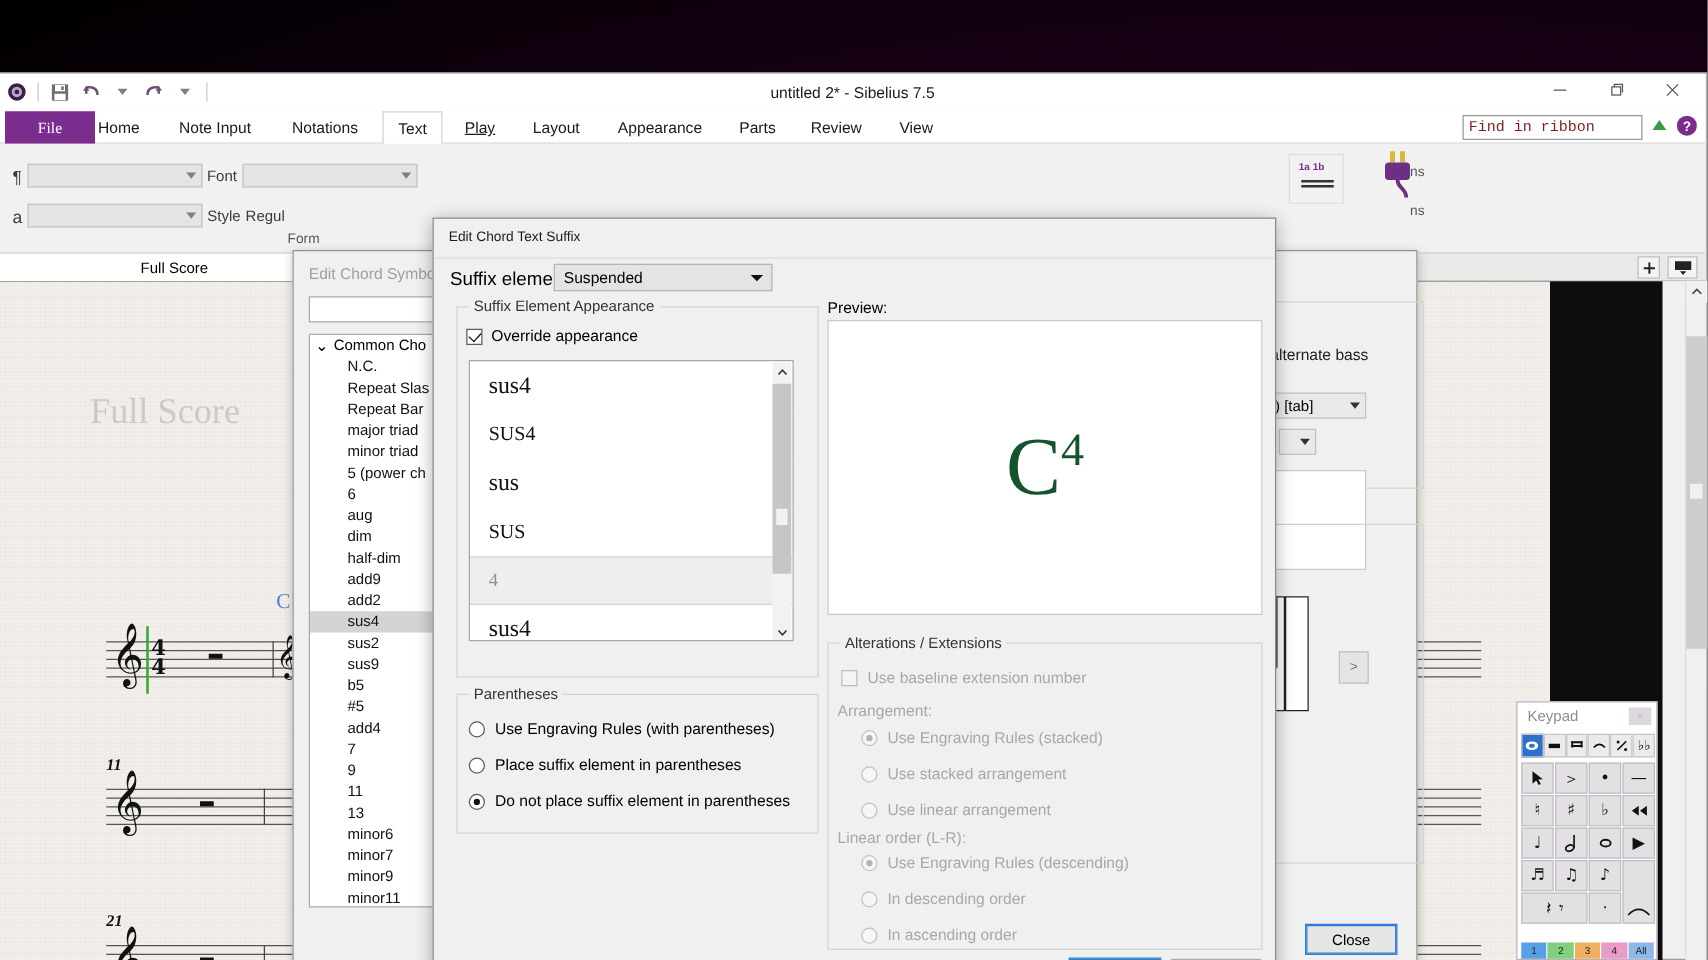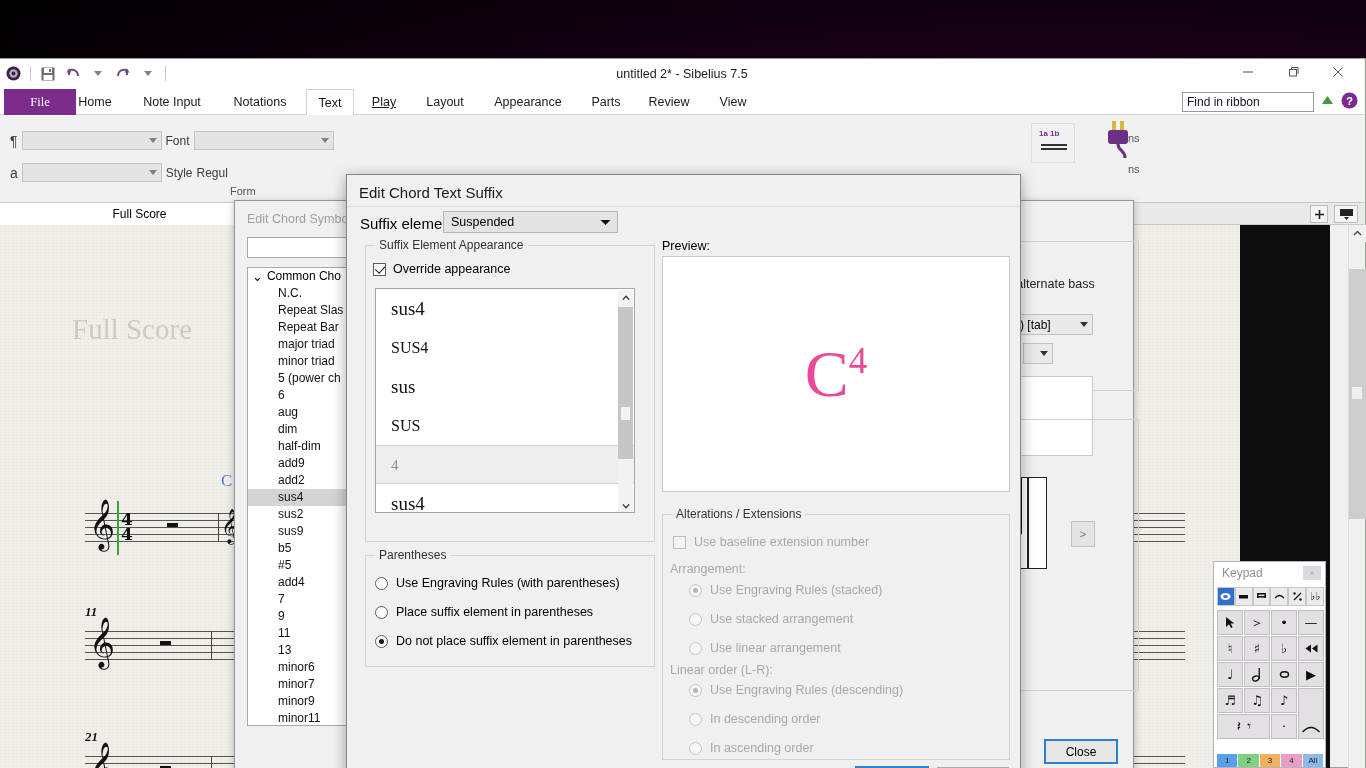--- a/index.html
+++ b/index.html
@@ -55,23 +55,23 @@
   .rtab.file {
     background:#7b2d8e; color:#fff; left:0; width:59px; font-size:12.5px;
   }
   .rtab.active {
     background:#ffffff;
     border-left:1px solid #d4d4d4; border-right:1px solid #d4d4d4; border-top:1px solid #d4d4d4;
     border-bottom:1px solid #fff;
     height:27px; line-height:26px;
   }
   #findbox {
-    position:absolute; right:50px; top:3px; width:132px; height:20px;
+    position:absolute; right:50px; top:3px; width:144px; height:20px;
     background:#fff; border:1px solid #999;
-    font-size:12px; color:#0f172a; padding:0 4px; line-height:18px;
+    font-size:12px; color:#7f1d1d; padding:0 4px; line-height:18px;font-family:Liberation Mono, monospace;
   }
   #ribbon-help { position:absolute; right:6px; top:3px; display:flex; gap:6px; align-items:center; }
 
   
   #ribbon-body {
     position:absolute; left:0; top:56px; width:1364px; height:88px;
     background:#f1f1f1;
     border-bottom:1px solid #c8c8c8;
   }
   .rb-row { position:absolute; display:flex; align-items:center; gap:4px; }
@@ -168,21 +168,21 @@
     background:#e6e6e6; border:1px solid #2f7fd1; outline:1px solid #2f7fd1;
     font-size:12px; display:flex;align-items:center;justify-content:center;
   }
 
   
   #suffix-dlg {
     position:absolute; left:346px; top:115px; width:675px; height:628px;
     background:#f0f0f0; border:1px solid #7f8c7f;
     box-shadow:0 3px 14px rgba(0,0,0,0.35);
   }
-  #sd-title { position:absolute; left:12px; top:9px; font-size:15px; color:#1a1a1a; }
+  #sd-title { position:absolute; left:12px; top:9px; font-size:11px; color:#1a1a1a; }
   #sd-titlesep { position:absolute; left:0; top:31px; width:673px; height:1px; background:#dcdcdc; }
   #sd-suffix-label { position:absolute; left:13px; top:40px; font-size:15px; }
   #sd-suffix-combo {
     position:absolute; left:96px; top:36px; width:175px; height:22px;
     background:#e4e4e4; border:1px solid #b5b5b5;
     display:flex; align-items:center; justify-content:space-between; padding:0 6px 0 7px;
     font-size:12.5px;
   }
 
   .grp { position:absolute; border:1px solid #d3d3d3; }
@@ -218,21 +218,21 @@
   .rad.dis { border-color:#c2c2c2; background:#f6f6f6; }
   .rad.dis.on::after { background:#b4b4b4; }
   .dis-txt { color:#a8a8a8; }
 
   #preview-lbl { position:absolute; left:663px; top:0px; }
   #preview-box {
     position:absolute; left:315px; top:81px; width:348px; height:236px;
     background:#fff; border:1px solid #c9c9c9;
     display:flex; align-items:center; justify-content:center;
   }
-  #preview-chord { font-family:"Liberation Serif", serif; font-size:66px; color:#ec4899; line-height:1; }
+  #preview-chord { font-family:"Liberation Serif", serif; font-size:66px; color:#14532d; line-height:1; }
   #preview-chord sup { font-size:0.56em; vertical-align:super; }
 
   #alt-grp { left:315px; top:339px; width:348px; height:246px; }
 
   #okbtn {
     position:absolute; left:509px; top:592px; width:72px; height:23px;
     background:#e9e9e9; border:1px solid #2f7fd1; outline:1px solid #2f7fd1;
     display:flex; align-items:center; justify-content:center; font-size:12.5px;
   }
   #cancelbtn {

